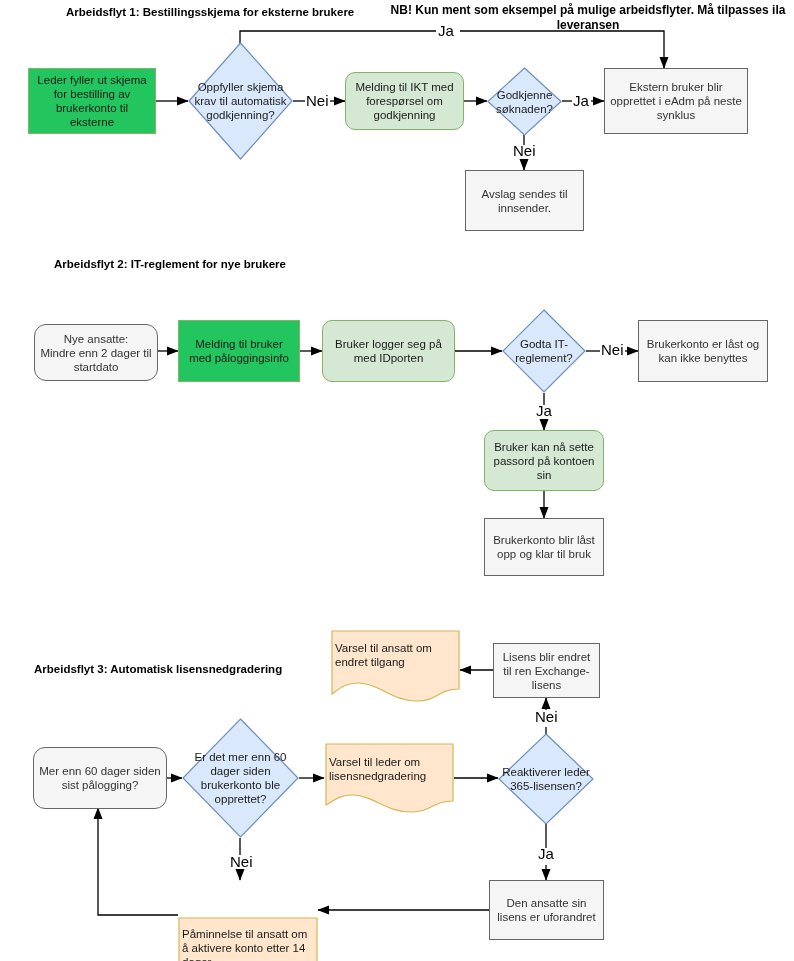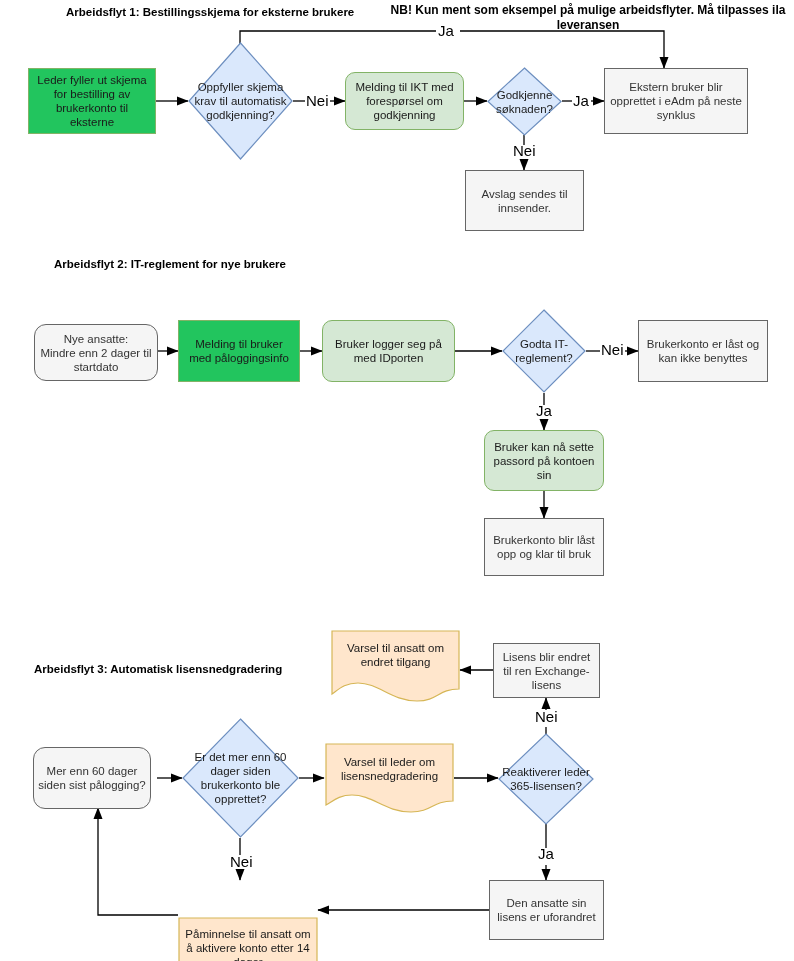--- a/index.html
+++ b/index.html
@@ -85,21 +85,21 @@
   .doc-wrap svg {
     position: absolute;
     left: 0;
     top: 0;
   }
   .doc-label {
     position: absolute;
     left: 0;
     top: 0;
     width: 100%;
-    text-align: center;
+    text-align: left;
     font-size: 11.5px;
     line-height: 14px;
     color: #1a1a1a;
     white-space: pre-line;
     padding: 0 4px;
     box-sizing: border-box;
   }
   .title {
     position: absolute;
     font-size: 11.5px;
@@ -242,21 +242,21 @@
 
   <div class="node grey" style="left:638px; top:320px; width:130px; height:62px;">Brukerkonto er låst og kan ikke benyttes</div>
 
   <div class="node green-round" style="left:484px; top:430px; width:120px; height:61px;">Bruker kan nå sette passord på kontoen sin</div>
 
   <div class="node grey" style="left:484px; top:518px; width:120px; height:58px;">Brukerkonto blir låst opp og klar til bruk</div>
 
   <div class="edge-label" style="left:600px; top:344px;">Nei</div>
   <div class="edge-label" style="left:535px; top:405px;">Ja</div>
 
-  <div class="node grey-round" style="left:33px; top:747px; width:118px; height:62px;">Mer enn 60 dager siden sist pålogging?</div>
+  <div class="node grey-round" style="left:33px; top:747px; width:134px; height:62px;">Mer enn 60 dager siden sist pålogging?</div>
 
   <div class="diamond-wrap" style="left:182px; top:718px; width:117px; height:120px;">
     <svg width="117" height="120" viewBox="0 0 117 120">
       <polygon points="58.5,1 116,60 58.5,119 1,60" fill="#dae8fc" stroke="#6c8ebf" stroke-width="1.2"></polygon>
     </svg>
     <div class="diamond-label">Er det mer enn 60 dager siden brukerkonto ble opprettet?</div>
   </div>
 
   <div class="doc-wrap" style="left:325px; top:743px; width:129px; height:70px;">
     <svg width="129" height="70" viewBox="0 0 129 70">

